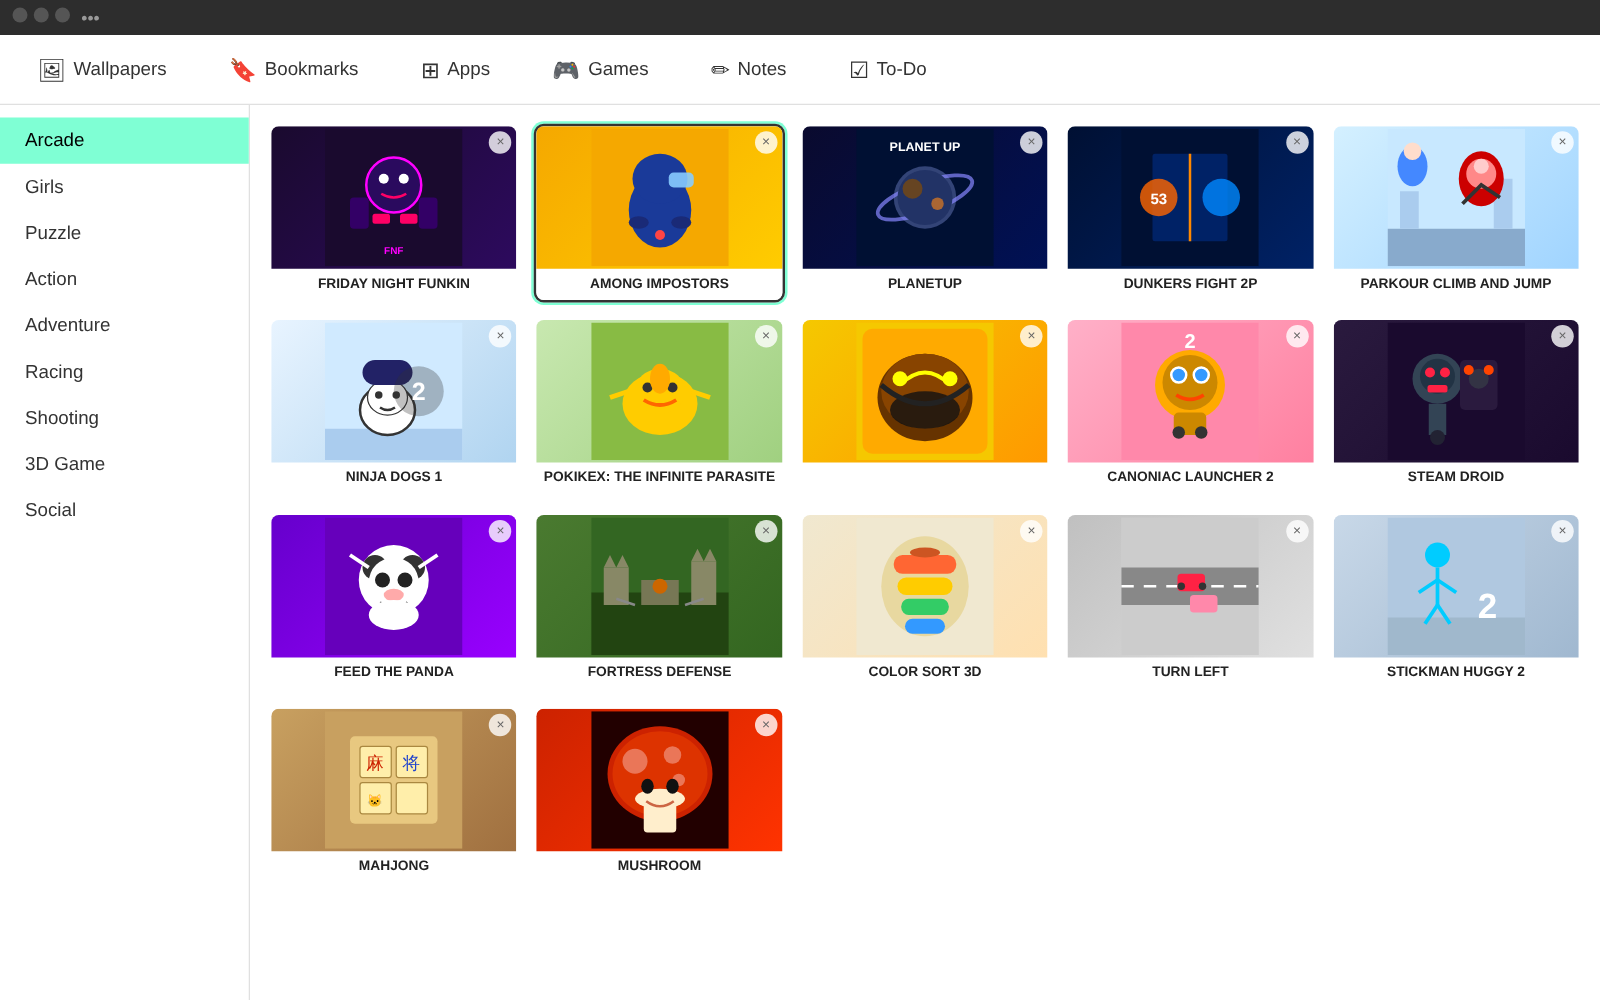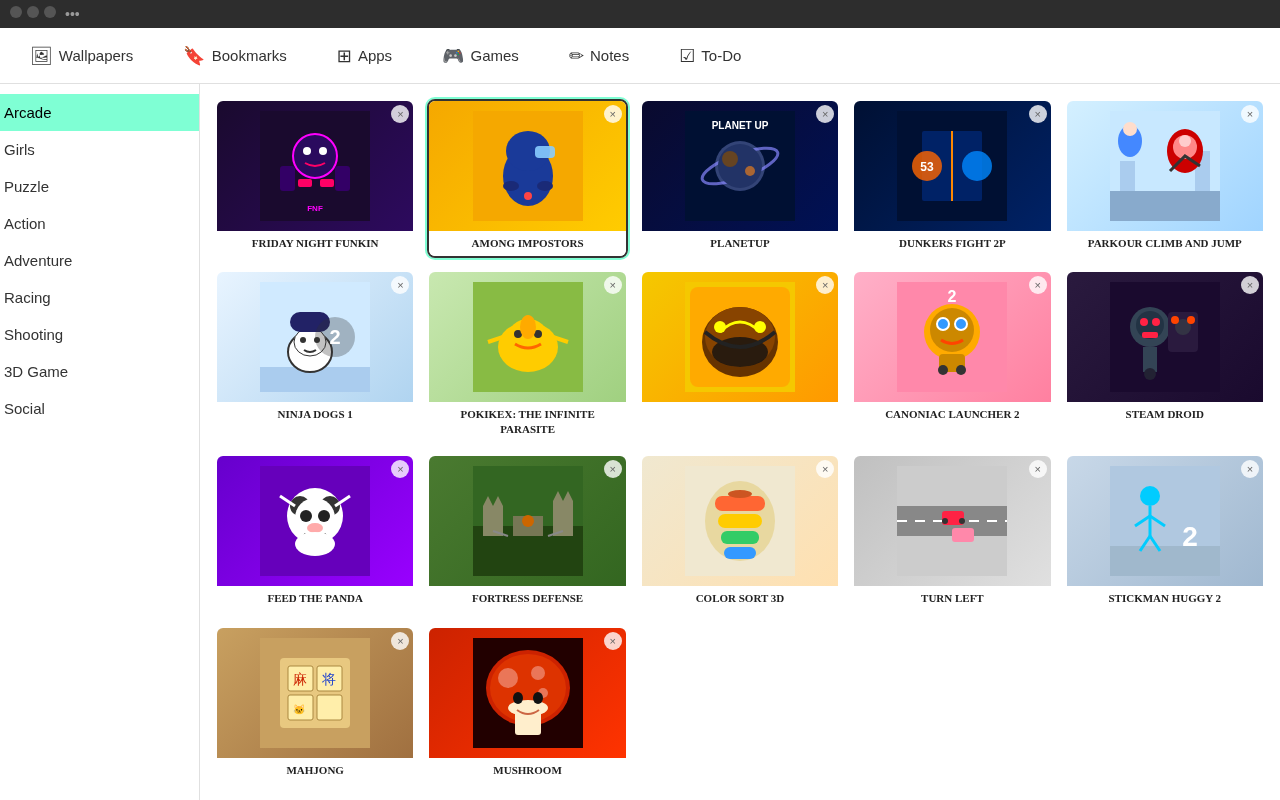--- a/index.html
+++ b/index.html
@@ -60,21 +60,21 @@
       flex: 1;
       overflow: hidden;
     }
     .sidebar {
       width: 200px;
       min-width: 200px;
       padding: 10px 0;
       border-right: 1px solid #e0e0e0;
     }
     .sidebar-item {
-      padding: 10px 4px;
+      padding: 10px 20px;
       font-size: 15px;
       cursor: pointer;
       color: #333;
     }
     .sidebar-item.active {
       background: #7fffd4;
       color: #000;
       font-weight: 500;
     }
     .games-grid {
@@ -89,37 +89,36 @@
     .game-card {
       cursor: pointer;
       border-radius: 8px;
       overflow: hidden;
       position: relative;
       border: 2px solid transparent;
     }
     .game-card.selected { border: 2px solid #333; box-shadow: 0 0 0 2px #7fffd4; }
     .game-thumb {
       width: 100%;
-      height: 130px;
+      height: 114px;
       display: flex;
       align-items: center;
       justify-content: center;
       font-size: 40px;
       position: relative;
       overflow: hidden;
     }
     .game-title {
       font-size: 11px;
       text-align: center;
       padding: 5px 4px 6px;
       font-weight: 600;
       color: #222;
       background: white;
       line-height: 1.3;
-      font-family: Liberation Serif, serif;
     }
     .close-btn {
       position: absolute;
       top: 4px;
       right: 4px;
       width: 18px;
       height: 18px;
       background: rgba(255,255,255,0.8);
       border-radius: 50%;
       display: flex;

